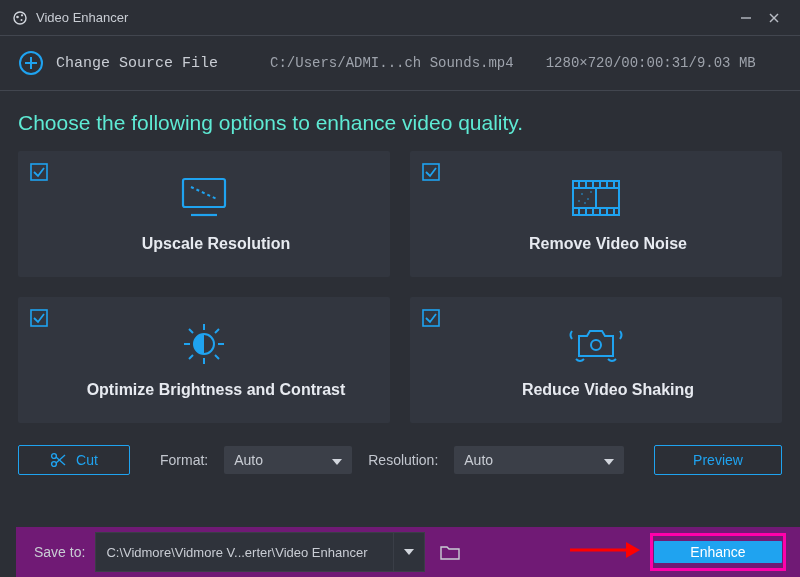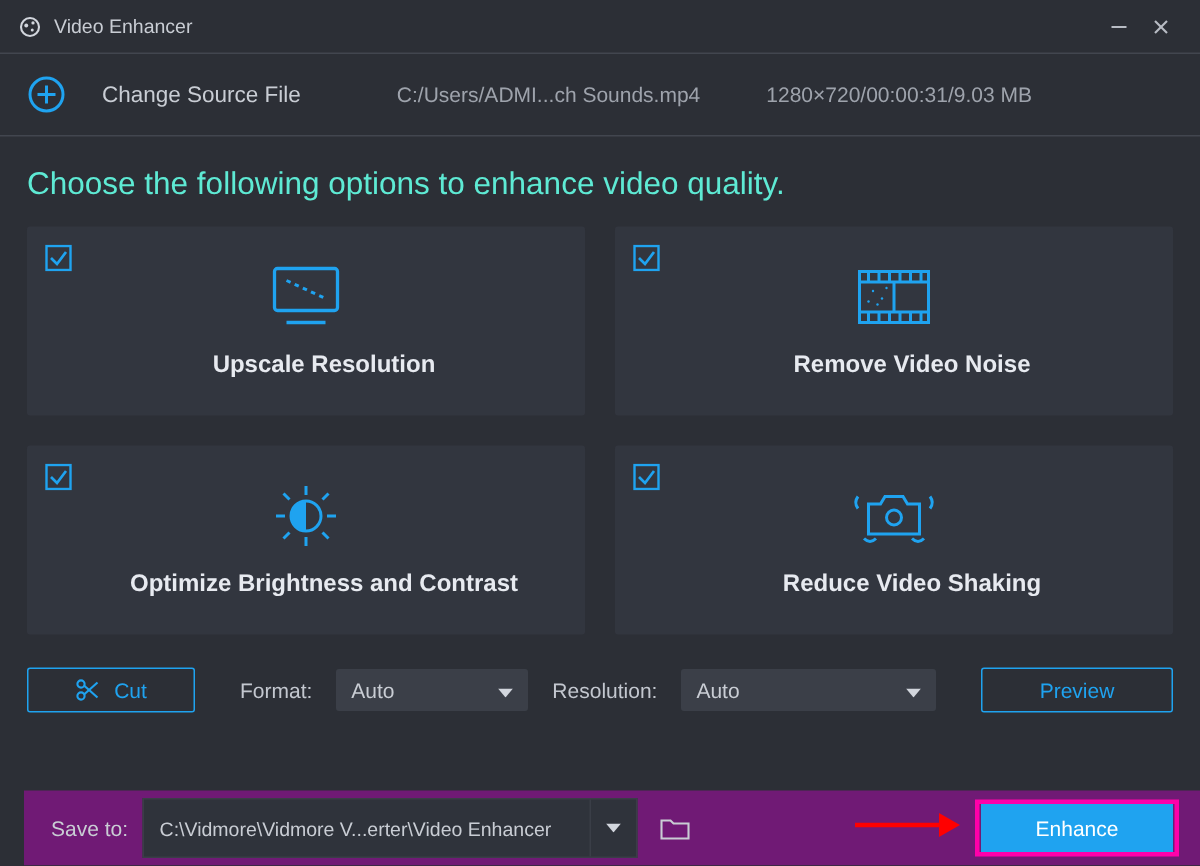--- a/index.html
+++ b/index.html
@@ -27,22 +27,23 @@
   }
   .titlebar .title { flex: 1; font-size: 13px; color: #c9cdd4; }
   .titlebar .winbtn { width: 28px; height: 28px; display:flex; align-items:center; justify-content:center; color:#b8bcc4; }
   .titlebar .winbtn svg { stroke:#b8bcc4; }
 
   
   .source-row {
     display: flex;
     align-items: center;
     padding: 14px 18px;
-    gap: 24px;
+    gap: 12px;
     border-bottom: 1px solid #42464f;
+    font-family: Liberation Mono, monospace;
   }
   .add-btn {
     width: 26px; height: 26px;
   }
   .source-change { color: #c9cdd4; font-size: 15px; margin-right: 30px;}
   .source-path { color: #9ea3ac; font-size: 14px; margin-left: 10px; }
   .source-info { color: #9ea3ac; font-size: 14px; margin-left: 20px; }
 
   
   .desc {
@@ -139,21 +140,21 @@
     width: 330px;
     border: 1px solid #3a3e47;
   }
   .save-path .txt { flex:1; padding: 0 10px; color: #c9cdd4; font-size: 13px; overflow: hidden; white-space: nowrap; }
   .save-path .sep { width:1px; height: 100%; background:#3a3e47; }
   .save-path .dd { width: 30px; display:flex; align-items:center; justify-content:center; }
   .folder-ico { width: 30px; height: 28px; display:flex; align-items:center; justify-content:center; }
 
   .enhance-btn {
     margin-left: auto;
-    width: 128px; height: 36px;
+    width: 128px; height: 22px;
     background: #1fa3f0;
     color: #fff;
     display: flex; align-items: center; justify-content: center;
     font-size: 14px;
     border-radius: 1px;
   }
   .enhance-highlight {
     position: absolute;
     right: 14px; bottom: 6px;
     width: 136px; height: 38px;

